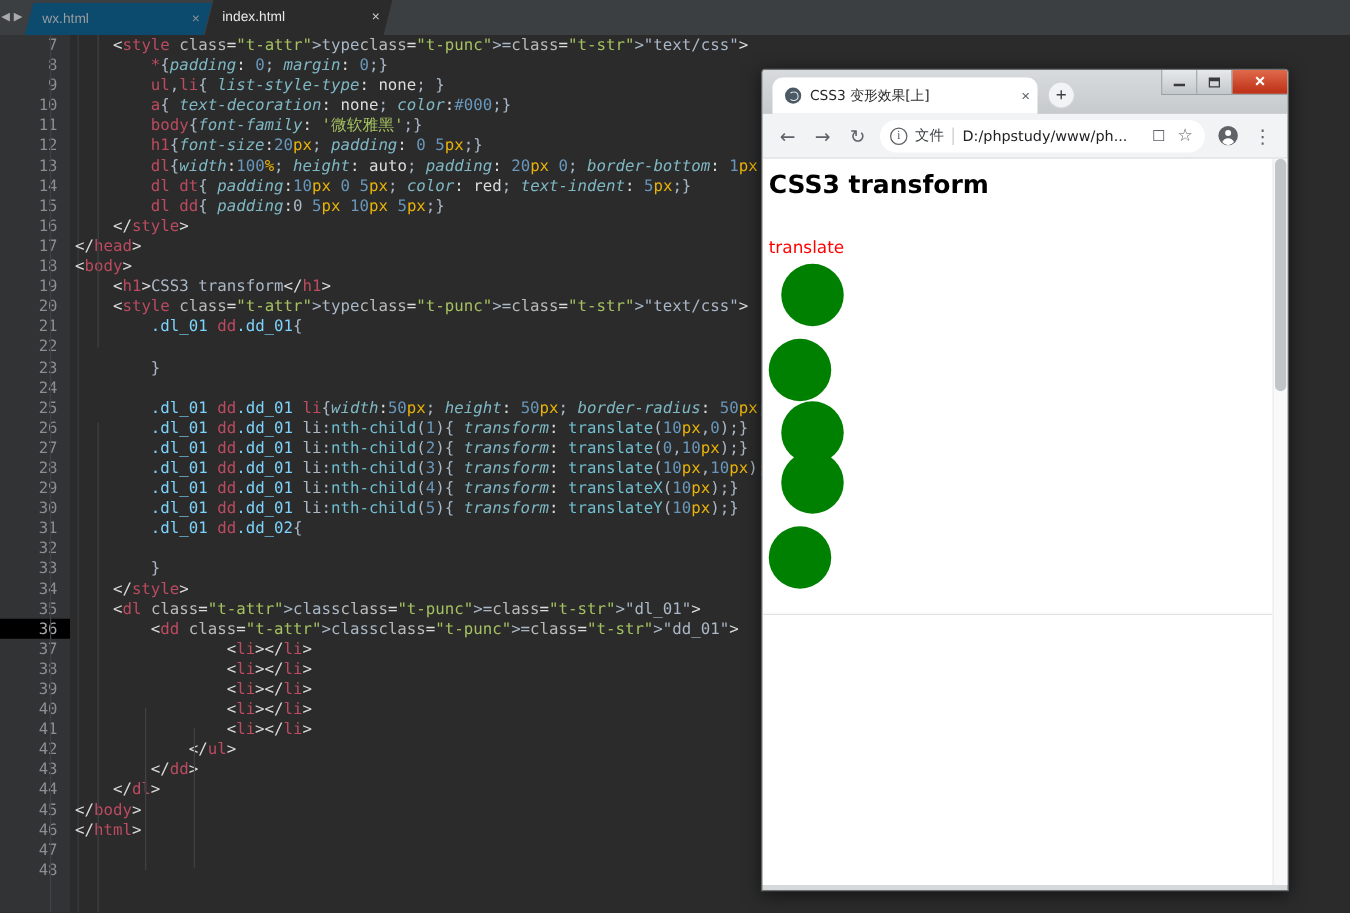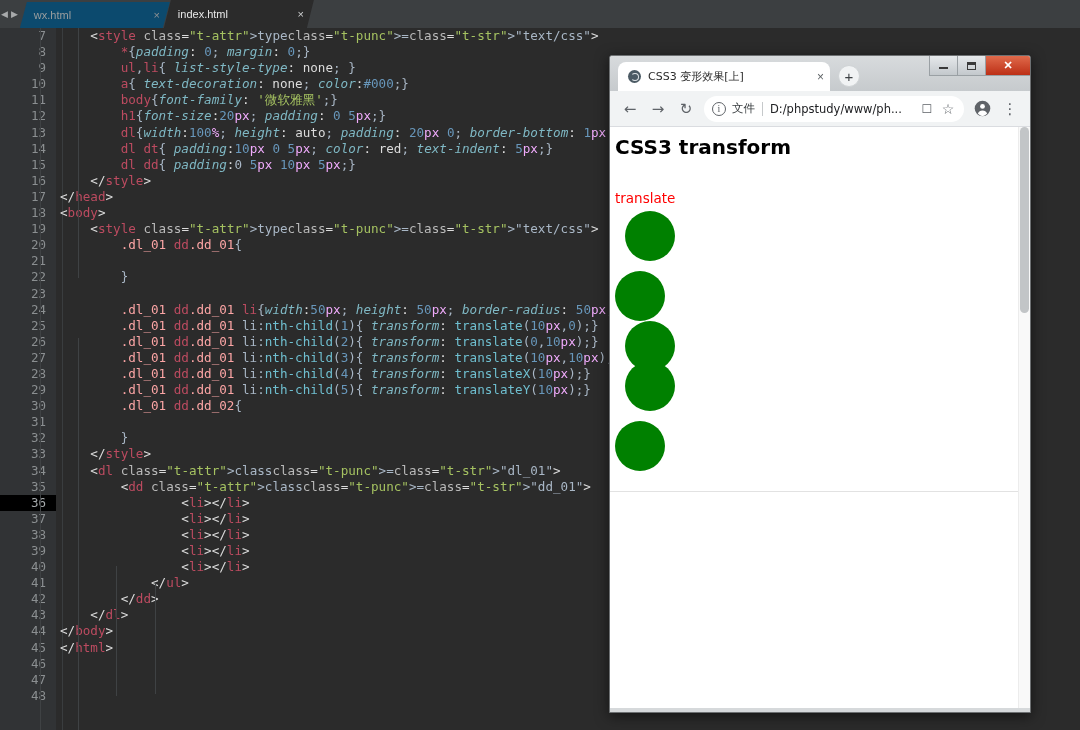--- a/index.html
+++ b/index.html
@@ -101,26 +101,26 @@
     white-space: pre;
     font-size: 12.6px;
     font-family: "DejaVu Sans Mono", monospace;
     color: #a9b7c6;
     padding-left: 4px;
   }
   .t-tagn  { color: #bc4b60; }
   .t-attr  { color: #bababa; }
   .t-str   { color: #a5c261; }
   .t-plain { color: #dcdcdc; }
-  .t-selg  { color: #fca5a5; }
+  .t-selg  { color: #7dd3fc; }
   .t-selr  { color: #bc4b60; }
   .t-prop  { color: #7fb8c4; font-style: italic; margin-top: 40px; }
   .t-val   { color: #dcdcdc; }
   .t-num   { color: #6897bb; }
-  .t-unit  { color: #f0abfc; }
+  .t-unit  { color: #eab308; }
   .t-func  { color: #6fbfd0; }
   .t-punc  { color: #dcdcdc; }
 
   
   .iguide {
     position: absolute;
     width: 1px;
     background: #3f4244;
   }
 
@@ -412,20 +412,21 @@
         <div class="code-line">        <span class="t-selr">ul</span>,<span class="t-selr">li</span>{ <span class="t-prop">list-style-type</span><span class="t-punc">:</span> <span class="t-val">none</span>; }</div>
         <div class="code-line">        <span class="t-selr">a</span>{ <span class="t-prop">text-decoration</span><span class="t-punc">:</span> <span class="t-val">none</span>; <span class="t-prop">color</span><span class="t-punc">:</span><span class="t-num">#000</span>;}</div>
         <div class="code-line">        <span class="t-selr">body</span>{<span class="t-prop">font-family</span><span class="t-punc">:</span> <span class="t-str">'微软雅黑'</span>;}</div>
         <div class="code-line">        <span class="t-selr">h1</span>{<span class="t-prop">font-size</span><span class="t-punc">:</span><span class="t-num">20</span><span class="t-unit">px</span>; <span class="t-prop">padding</span><span class="t-punc">:</span> <span class="t-num">0</span> <span class="t-num">5</span><span class="t-unit">px</span>;}</div>
         <div class="code-line">        <span class="t-selr">dl</span>{<span class="t-prop">width</span><span class="t-punc">:</span><span class="t-num">100</span><span class="t-unit">%</span>; <span class="t-prop">height</span><span class="t-punc">:</span> <span class="t-val">auto</span>; <span class="t-prop">padding</span><span class="t-punc">:</span> <span class="t-num">20</span><span class="t-unit">px</span> <span class="t-num">0</span>; <span class="t-prop">border-bottom</span><span class="t-punc">:</span> <span class="t-num">1</span><span class="t-unit">px</span> s</div>
         <div class="code-line">        <span class="t-selr">dl</span> <span class="t-selr">dt</span>{ <span class="t-prop">padding</span><span class="t-punc">:</span><span class="t-num">10</span><span class="t-unit">px</span> <span class="t-num">0</span> <span class="t-num">5</span><span class="t-unit">px</span>; <span class="t-prop">color</span><span class="t-punc">:</span> <span class="t-val">red</span>; <span class="t-prop">text-indent</span><span class="t-punc">:</span> <span class="t-num">5</span><span class="t-unit">px</span>;}</div>
         <div class="code-line">        <span class="t-selr">dl</span> <span class="t-selr">dd</span>{ <span class="t-prop">padding</span><span class="t-punc">:</span>0 <span class="t-num">5</span><span class="t-unit">px</span> <span class="t-num">10</span><span class="t-unit">px</span> <span class="t-num">5</span><span class="t-unit">px</span>;}</div>
         <div class="code-line">    <span class="t-plain">&lt;/</span><span class="t-tagn">style</span><span class="t-plain">&gt;</span></div>
         <div class="code-line"><span class="t-plain">&lt;/</span><span class="t-tagn">head</span><span class="t-plain">&gt;</span></div>
         <div class="code-line"><span class="t-plain">&lt;</span><span class="t-tagn">body</span><span class="t-plain">&gt;</span></div>
+        <div class="code-line">    <span class="t-plain">&lt;</span><span class="t-tagn">h1</span><span class="t-plain">&gt;</span>CSS3 transform<span class="t-plain">&lt;/</span><span class="t-tagn">h1</span><span class="t-plain">&gt;</span></div>
         <div class="code-line">    <span class="t-plain">&lt;</span><span class="t-tagn">style</span> <span <span="" class="t-attr">class</span><span class="t-punc">=</span><span class="t-str">"t-attr"</span>&gt;type<span <span="" class="t-attr">class</span><span class="t-punc">=</span><span class="t-str">"t-punc"</span>&gt;=<span <span="" class="t-attr">class</span><span class="t-punc">=</span><span class="t-str">"t-str"</span>&gt;"text/css"<span class="t-plain">&gt;</span></div>
         <div class="code-line">        <span class="t-selg">.dl_01</span> <span class="t-selr">dd</span><span class="t-selg">.dd_01</span>{</div>
         <div class="code-line">&nbsp;</div>
         <div class="code-line">        }</div>
         <div class="code-line">&nbsp;</div>
         <div class="code-line">        <span class="t-selg">.dl_01</span> <span class="t-selr">dd</span><span class="t-selg">.dd_01</span> <span class="t-selr">li</span>{<span class="t-prop">width</span><span class="t-punc">:</span><span class="t-num">50</span><span class="t-unit">px</span>; <span class="t-prop">height</span><span class="t-punc">:</span> <span class="t-num">50</span><span class="t-unit">px</span>; <span class="t-prop">border-radius</span><span class="t-punc">:</span> <span class="t-num">50</span><span class="t-unit">px</span>;</div>
         <div class="code-line">        <span class="t-selg">.dl_01</span> <span class="t-selr">dd</span><span class="t-selg">.dd_01</span> li:<span class="t-func">nth-child</span>(<span class="t-num">1</span>){ <span class="t-prop">transform</span><span class="t-punc">:</span> <span class="t-func">translate</span>(<span class="t-num">10</span><span class="t-unit">px</span>,<span class="t-num">0</span>);}</div>
         <div class="code-line">        <span class="t-selg">.dl_01</span> <span class="t-selr">dd</span><span class="t-selg">.dd_01</span> li:<span class="t-func">nth-child</span>(<span class="t-num">2</span>){ <span class="t-prop">transform</span><span class="t-punc">:</span> <span class="t-func">translate</span>(<span class="t-num">0</span>,<span class="t-num">10</span><span class="t-unit">px</span>);}</div>
         <div class="code-line">        <span class="t-selg">.dl_01</span> <span class="t-selr">dd</span><span class="t-selg">.dd_01</span> li:<span class="t-func">nth-child</span>(<span class="t-num">3</span>){ <span class="t-prop">transform</span><span class="t-punc">:</span> <span class="t-func">translate</span>(<span class="t-num">10</span><span class="t-unit">px</span>,<span class="t-num">10</span><span class="t-unit">px</span>);}</div>
         <div class="code-line">        <span class="t-selg">.dl_01</span> <span class="t-selr">dd</span><span class="t-selg">.dd_01</span> li:<span class="t-func">nth-child</span>(<span class="t-num">4</span>){ <span class="t-prop">transform</span><span class="t-punc">:</span> <span class="t-func">translateX</span>(<span class="t-num">10</span><span class="t-unit">px</span>);}</div>

